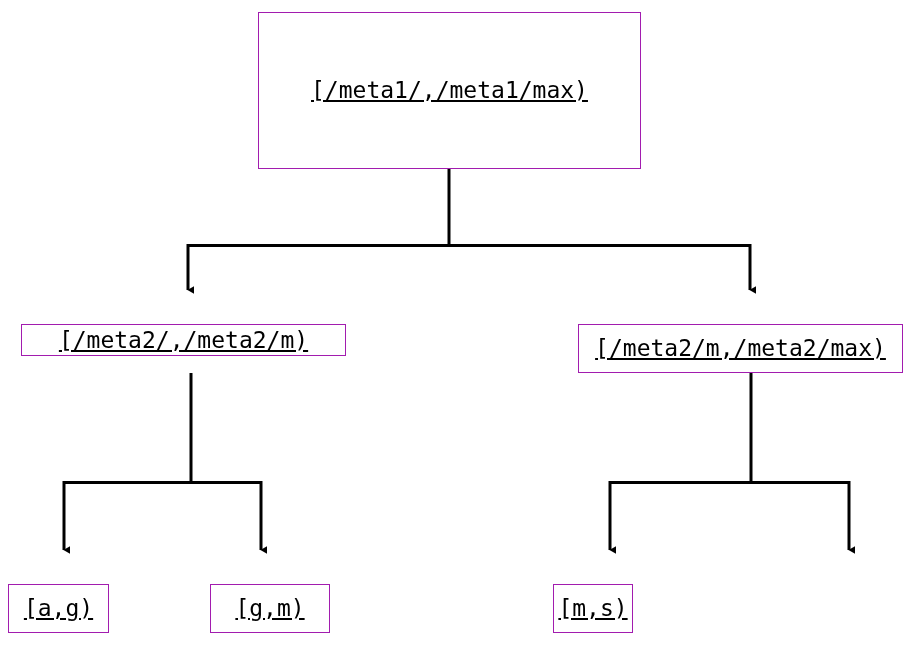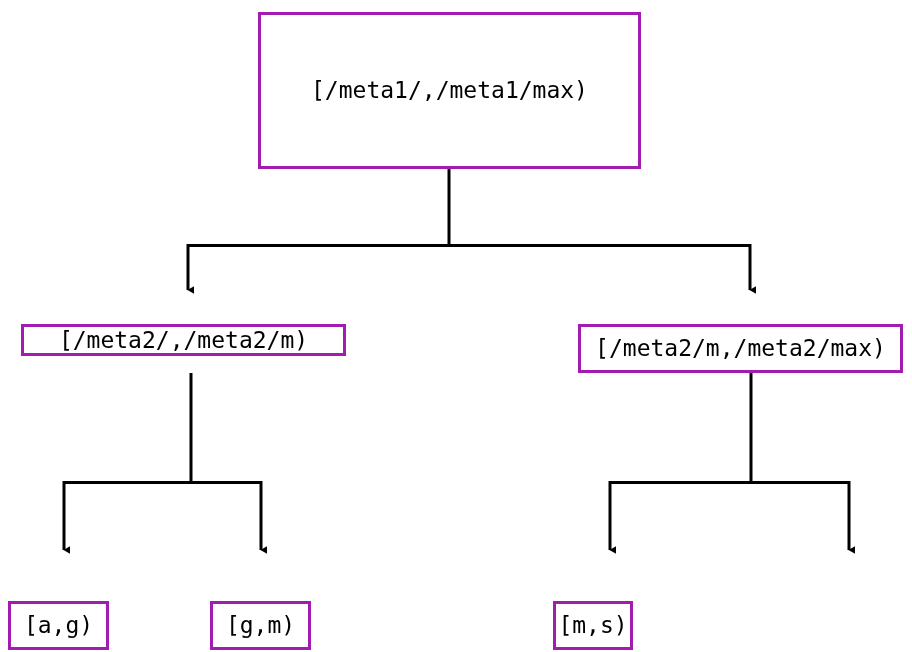--- a/index.html
+++ b/index.html
@@ -26,27 +26,28 @@
     left: 0;
     top: 0;
     width: 912px;
     height: 652px;
     pointer-events: none;
   }
   .node {
     position: absolute;
     box-sizing: border-box;
     background: #ffffff;
-    border: 3px solid #a21caf;
+    border: 1px solid #a21caf;
     display: flex;
     align-items: center;
     justify-content: center;
     color: #000000;
     white-space: pre;
     letter-spacing: 0px;
+    text-decoration: underline;
   }
   .node-label {
     display: block;
     line-height: 1;
   }
   .node-root {
     left: 258px;
     top: 12px;
     width: 383px;
     height: 157px;
@@ -60,26 +61,26 @@
     font-size: 23px;
   }
   .node-mid-right {
     left: 578px;
     top: 324px;
     width: 325px;
     height: 49px;
     font-size: 23px;
   }
   .node-leaf {
-    top: 601px;
+    top: 584px;
     height: 49px;
     font-size: 23px;
   }
   .node-leaf-ag   { left: 8px;   width: 101px; }
-  .node-leaf-gm   { left: 210px; width: 101px; }
+  .node-leaf-gm   { left: 210px; width: 120px; }
   .node-leaf-ms   { left: 553px; width: 80px; }
   .node-leaf-smax { left: 779px; width: 121px; }
 </style>
 </head>
 <body>
 
 <div id="diagram-canvas">
 
   <svg class="edge-layer" width="912" height="652" viewBox="0 0 912 652" xmlns="http://www.w3.org/2000/svg">
     <defs>

